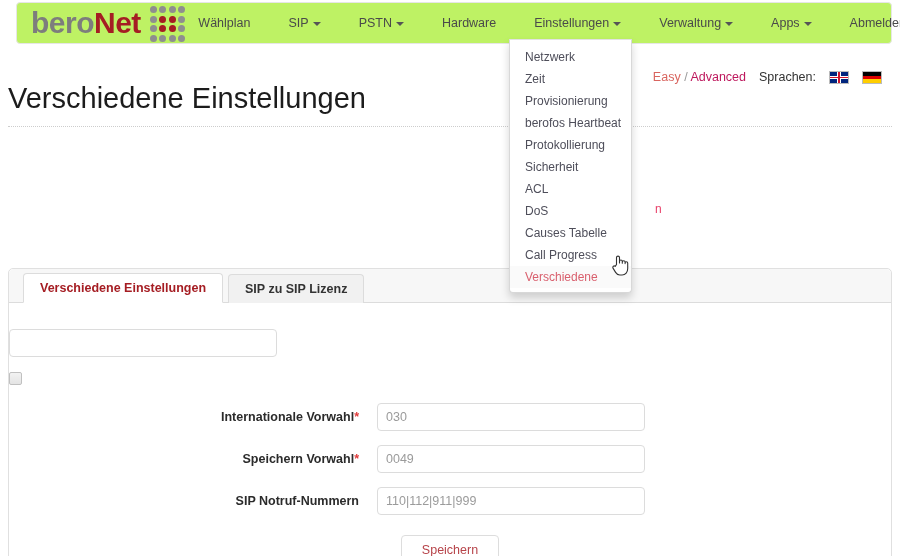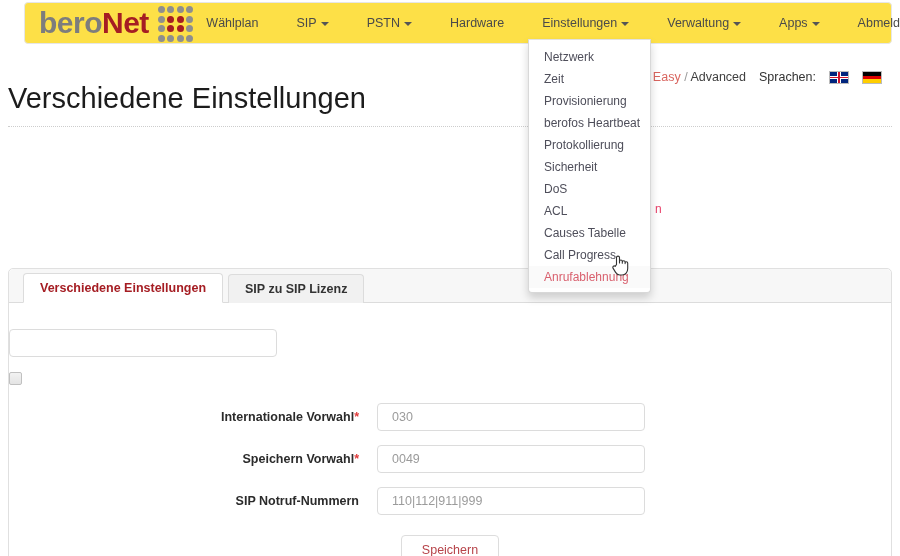--- a/index.html
+++ b/index.html
@@ -7,22 +7,22 @@
     margin: 0; padding: 0;
     width: 900px; height: 556px;
     background: #ffffff;
     font-family: "Liberation Sans", sans-serif;
     overflow: hidden;
   }
   .page { position: relative; width: 900px; height: 556px; background:#fff; }
 
   
   .navbar {
-    position: absolute; left: 24px; top: 2px; right: 8px; height: 42px;
-    background: #fde047;
+    position: absolute; left: 16px; top: 2px; right: 8px; height: 42px;
+    background: #bef264;
     border: 1px solid #e6e6e6;
     border-radius: 4px;
     display: flex; align-items: center;
   }
   .brand {
     display: flex; align-items: center; gap: 9px;
     margin-left: 14px;
     height: 100%;
   }
   .brand-text {
@@ -54,21 +54,21 @@
     display: inline-block; margin-left: 4px;
     width: 0; height: 0;
     border-left: 4px solid transparent;
     border-right: 4px solid transparent;
     border-top: 4px solid #555;
     vertical-align: middle;
   }
 
   
   .dropdown-menu {
-    position: absolute; left: 528px; top: 39px;
+    position: absolute; left: 509px; top: 39px;
     width: 123px;
     background: #ffffff;
     border: 1px solid #d8d8d8;
     border-top: 1px solid #e2e2e2;
     border-radius: 0 0 4px 4px;
     box-shadow: 0 5px 9px rgba(0,0,0,0.17);
     padding: 6px 0 4px 0;
     z-index: 50;
   }
   .dropdown-item {
@@ -91,21 +91,21 @@
     letter-spacing: 0px;
   }
   .topright {
     position: absolute; right: 18px; top: 70px;
     display: flex; align-items: center; gap: 13px;
     font-size: 12.5px;
   }
   .mode-toggle { white-space: nowrap; }
   .mode-easy { color: #d9655f; cursor: pointer; }
   .mode-sep  { color: #9a9a9a; }
-  .mode-adv  { color: #404040; cursor: pointer; }
+  .mode-adv  { color: #be185d; cursor: pointer; }
   .lang-label { color: #333; }
   .flag { width: 20px; height: 13px; display: inline-block; cursor: pointer; position: relative; overflow:hidden; border:1px solid #bbb; }
   .flag-uk { background:#00247d; }
   .flag-uk::before {
     content:""; position:absolute; left:0; top:0; right:0; bottom:0;
     background:
       linear-gradient(to bottom, transparent 40%, #fff 40%, #fff 60%, transparent 60%),
       linear-gradient(to right, transparent 40%, #fff 40%, #fff 60%, transparent 60%);
   }
   .flag-uk::after {
@@ -177,21 +177,21 @@
     padding-right: 18px;
     font-size: 12.5px; font-weight: bold; color: #2b2b2b;
     white-space: nowrap;
   }
   .req { color: #e03a3a; font-weight: bold; }
   .form-field { flex: 1; }
   .text-input {
     width: 268px; height: 28px;
     border: 1px solid #dcdcdc;
     border-radius: 4px;
-    padding: 0 14px;
+    padding: 0 8px;
     font-size: 12.5px; color: #777;
     font-family: "Liberation Sans", sans-serif;
     background: #fff; outline: none;
   }
   .text-input::placeholder { color: #9b9b9b; }
   .chk {
     width: 13px; height: 13px;
     border: 1px solid #c0c0c0;
     border-radius: 2px;
     background: linear-gradient(to bottom, #f2f2f2, #e4e4e4);
@@ -316,24 +316,24 @@
     </div>
   </div>
 
   <div class="dropdown-menu">
     <div class="dropdown-item"><span>Netzwerk</span></div>
     <div class="dropdown-item"><span>Zeit</span></div>
     <div class="dropdown-item"><span>Provisionierung</span></div>
     <div class="dropdown-item"><span>berofos Heartbeat</span></div>
     <div class="dropdown-item"><span>Protokollierung</span></div>
     <div class="dropdown-item"><span>Sicherheit</span></div>
+    <div class="dropdown-item"><span>ACL</span></div>
     <div class="dropdown-item"><span>DoS</span></div>
-    <div class="dropdown-item"><span>ACL</span></div>
     <div class="dropdown-item"><span>Causes Tabelle</span></div>
     <div class="dropdown-item"><span>Call Progress</span></div>
-    <div class="dropdown-item active"><span>Anrufablehnung</span></div>
+    <div class="dropdown-item active"><span>Verschiedene</span></div>
   </div>
 
   <svg class="cursor-hand" viewBox="0 0 20 24">
     <path d="M6.5 11.5 V4.6 a1.5 1.5 0 0 1 3 0 V10 v-1.6 a1.4 1.4 0 0 1 2.8 0 V10.2 v-1.1 a1.4 1.4 0 0 1 2.8 0 V10.6 v-0.6 a1.3 1.3 0 0 1 2.6 0 v5.4 c0 3.6 -2.2 6.6 -5.6 6.6 h-2.3 c-2 0 -3.2 -1 -4.2 -2.6 l-2.6 -4.3 a1.4 1.4 0 0 1 2.2 -1.7 z" fill="#ffffff" stroke="#333333" stroke-width="1.1" stroke-linejoin="round"></path>
   </svg>
 
 </div>
 
 </body></html>

